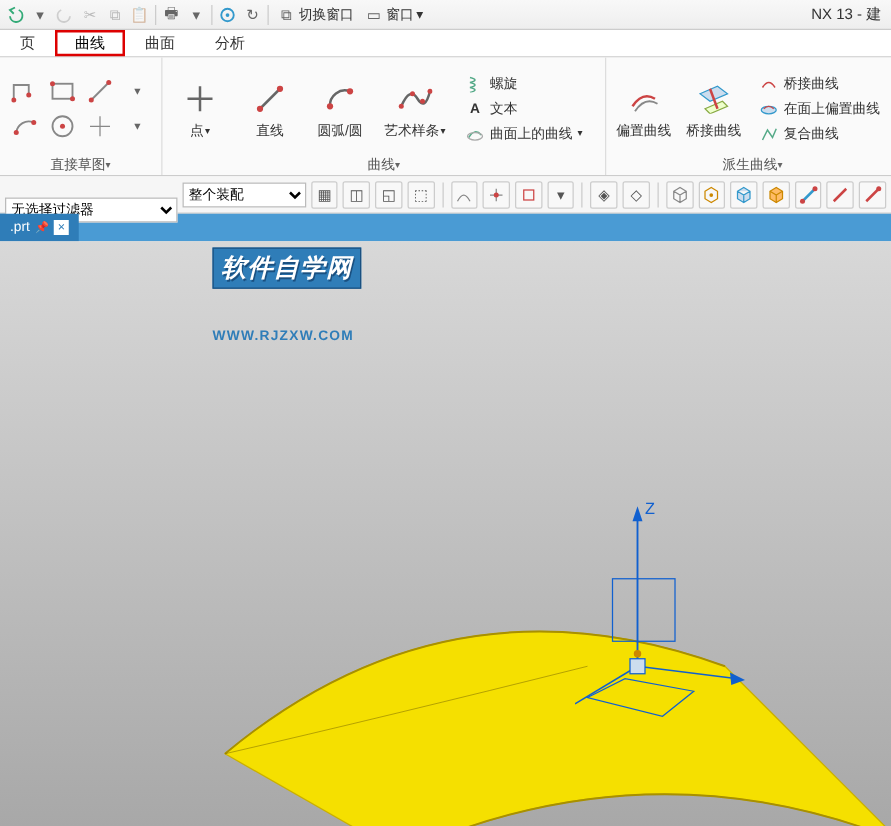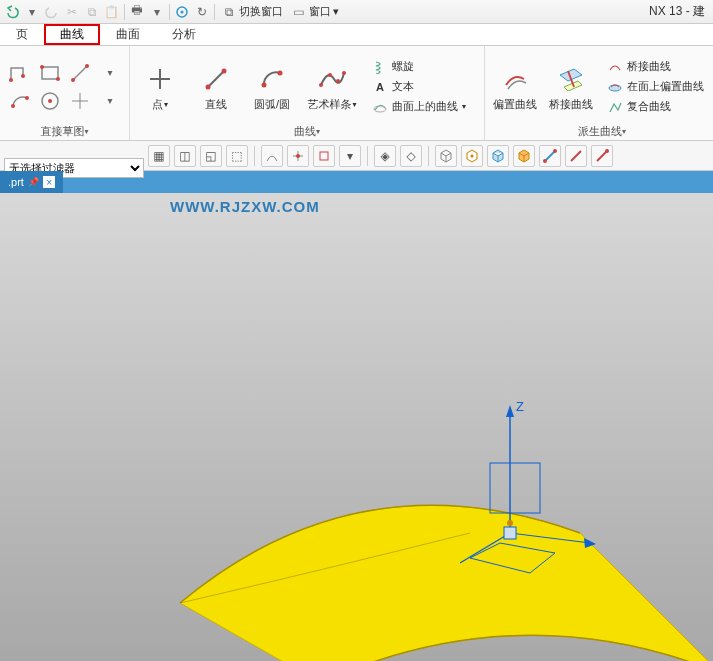--- a/index.html
+++ b/index.html
@@ -31,21 +31,21 @@
   .selbar { height: 30px; background: #f6f6f6; border-bottom: 1px solid #ccc; display: flex; align-items: center; padding: 0 4px; gap: 4px; }
   .selbar select { font-size: 11px; height: 20px; border: 1px solid #bbb; background: #fff; }
   .selbar .ib { width: 22px; height: 22px; border: 1px solid #ccc; background: #f8f8f8; display: flex; align-items: center; justify-content: center; font-size: 12px; color: #555; border-radius: 2px; }
   .selbar .vsep { width: 1px; height: 20px; background: #ccc; margin: 0 2px; }
   .filetab { height: 22px; background: #4a9bd4; display: flex; align-items: stretch; }
   .filetab .ft { background: #2f7db8; color: #fff; font-size: 11px; padding: 0 8px; display: flex; align-items: center; gap: 4px; }
   .filetab .ft .close { width: 12px; height: 12px; background: #fff; color: #2f7db8; display: flex; align-items: center; justify-content: center; font-size: 10px; }
   .viewport { position: relative; height: 468px; background: linear-gradient(#d8d8d8 0%, #c0c0c0 50%, #a8a8a8 100%); overflow: hidden; }
   .watermark { position: absolute; left: 170px; top: 5px; }
   .watermark .top { background: #2f7db8; color: #fff; font-weight: bold; font-size: 20px; padding: 2px 6px; font-style: italic; letter-spacing: 1px; text-shadow: 1px 1px 0 #1a5080; border: 1px solid #1a5080; }
-  .watermark .bot { color: #2f7db8; font-size: 15px; font-weight: bold; letter-spacing: 1px; text-align: left; }
+  .watermark .bot { color: #2f7db8; font-size: 11px; font-weight: bold; letter-spacing: 1px; text-align: left; margin-top: 32px; }
   .csys { position: absolute; left: 460px; top: 200px; }
   .surface { position: absolute; left: 160px; top: 280px; }
 </style>
 </head>
 <body>
 
 <div class="qat">
   <span class="icon">
       <svg width="14" height="14">
         <path d="M10 3 A5 5 0 1 1 3 8" fill="none" stroke="#3a7" stroke-width="1.5"></path>
@@ -286,20 +286,21 @@
     </div>
     <div class="label">
         <span>派生曲线</span>
         <span class="dd">▾</span>
       </div>
   </div>
 </div>
 
 <div class="selbar">
   <select style="width:140px;margin-top:24px;"><option>无选择过滤器</option></select>
+  <select style="width:100px;"><option>整个装配</option></select>
   <span class="ib">▦</span>
   <span class="ib">◫</span>
   <span class="ib">◱</span>
   <span class="ib">⬚</span>
   <span class="vsep"></span>
   <span class="ib">
       <svg width="14" height="14">
         <path d="M2 12 Q7 2 12 12" fill="none" stroke="#888"></path>
       </svg>
     </span>
@@ -365,20 +366,21 @@
 <div class="filetab">
   <div class="ft">
     <span>.prt</span>
     <span style="font-size:9px;">📌</span>
     <span class="close">×</span>
   </div>
 </div>
 
 <div class="viewport">
   <div class="watermark">
+    <div class="top">软件自学网</div>
     <div class="bot">WWW.RJZXW.COM</div>
   </div>
 
   <svg class="surface" width="560" height="210">
     <path d="M20 130 Q200 -20 420 60 L560 200 Q360 120 160 210 Z" fill="#f5e000" stroke="#cab000" stroke-width="1"></path>
     <path d="M20 130 Q200 -20 420 60" fill="none" stroke="#a89000" stroke-width="1.5"></path>
     <path d="M160 210 Q360 120 560 200" fill="none" stroke="#a89000" stroke-width="1.5"></path>
     <path d="M20 130 Q150 100 310 60" fill="none" stroke="#8a7800" stroke-width="0.8" opacity="0.6"></path>
   </svg>
 

